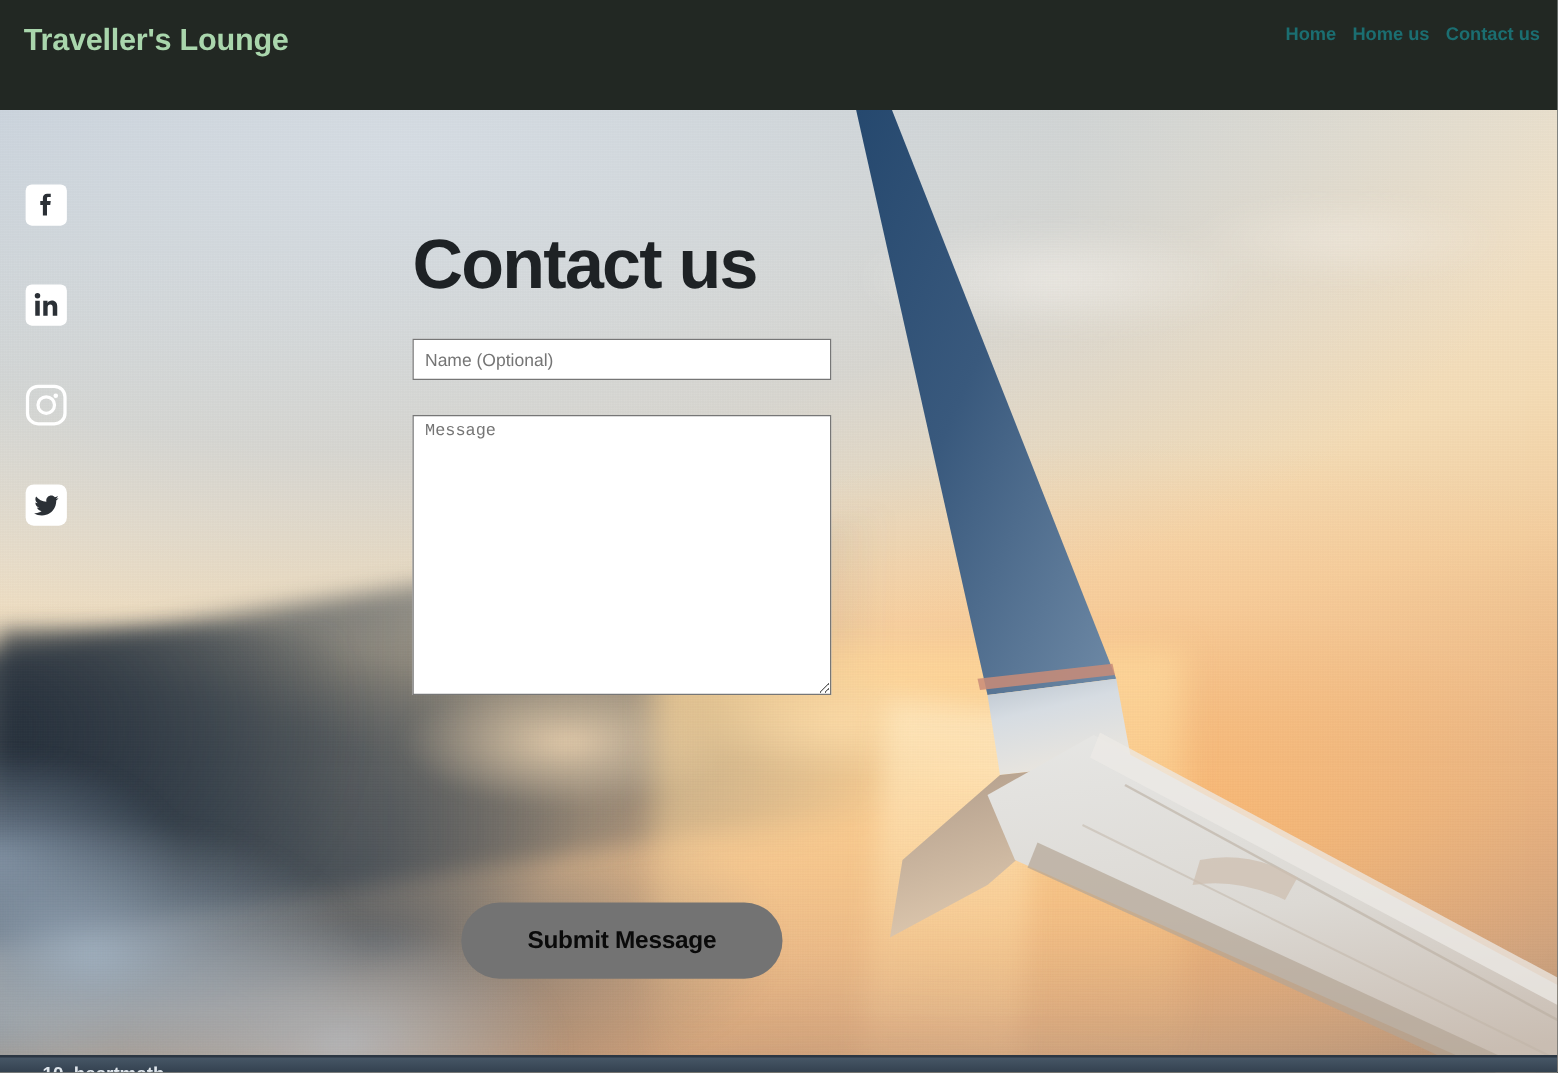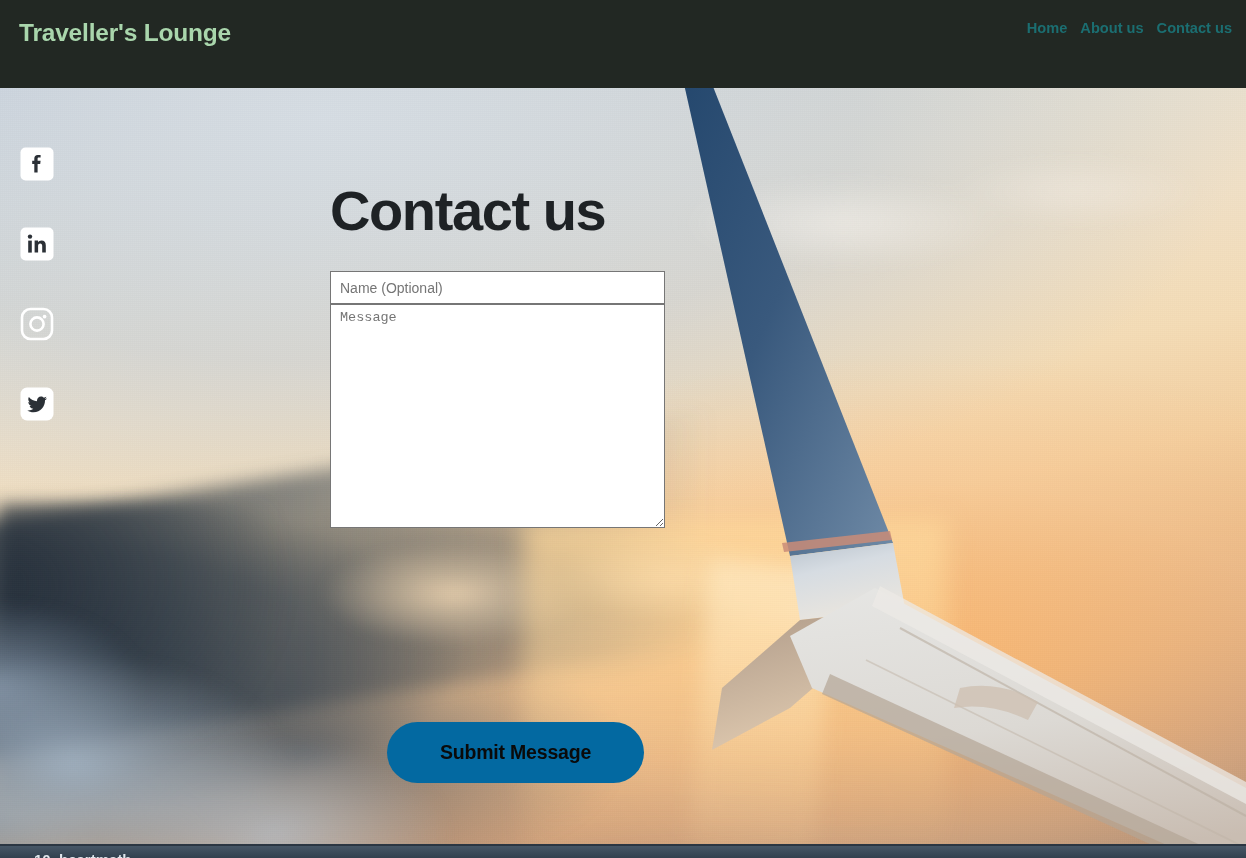--- a/index.html
+++ b/index.html
@@ -201,20 +201,21 @@
     letter-spacing: -1.4px;
     line-height: 1.02;
     margin: 0 0 32px 0;
     white-space: nowrap;
   }
   .field {
     display: block;
     width: 335px;
     height: 33px;
     padding: 2px 9px;
+    margin-bottom: 28px;
     border: 1px solid #767676;
     background: #ffffff;
     color: #1a1a1a;
     font-family: "Liberation Sans", sans-serif;
     font-size: 14px;
     outline: none;
   }
   .field::placeholder { color: #757575; opacity: 1; }
   #message-field {
     display: block;
@@ -229,25 +230,25 @@
     font-size: 13.5px;
     line-height: 1.25;
     resize: both;
     outline: none;
     overflow: auto;
   }
   #message-field::placeholder { color: #757575; opacity: 1; }
 
   #submit-button {
     position: absolute;
-    left: 387px; top: 722px;
+    left: 369px; top: 722px;
     width: 257px; height: 61px;
     border: none;
     border-radius: 31px;
-    background: #0369a1;
+    background: #737373;
     color: #0a0a0a;
     font-family: "Liberation Sans", sans-serif;
     font-size: 19.5px;
     font-weight: bold;
     letter-spacing: -0.2px;
     cursor: pointer;
     z-index: 25;
   }
 
   
@@ -335,21 +336,21 @@
       <path d="M 866 572 L 1246 760" stroke="#bfb3a6" stroke-width="1.6" fill="none" opacity="0.5"></path>
 
       <path d="M 960 600 q 40 -8 78 14 l -10 18 q -38 -18 -74 -12 Z" fill="#cdbfb0" opacity="0.75"></path>
     </svg>
   </div>
 
   <div id="header">
     <div id="logo">Traveller's Lounge</div>
     <div id="nav">
       <a href="#">Home</a>
-      <a href="#">About us</a>
+      <a href="#">Home us</a>
       <a href="#">Contact us</a>
     </div>
   </div>
 
   <div id="social">
 
     <a href="#" class="social-link">
       <svg width="34" height="34" viewBox="0 0 34 34">
         <rect x="0.5" y="0.5" width="33" height="33" rx="5" fill="#ffffff"></rect>
         <path d="M20.6 10.6h-2.1c-0.5 0-0.9 0.4-0.9 1.1v2.1h3l-0.4 3.2h-2.6v8.4h-3.3v-8.4h-2.1v-3.2h2.1v-2.4c0-2.1 1.3-3.4 3.4-3.4h2.9z" fill="#2b3036"></path>

